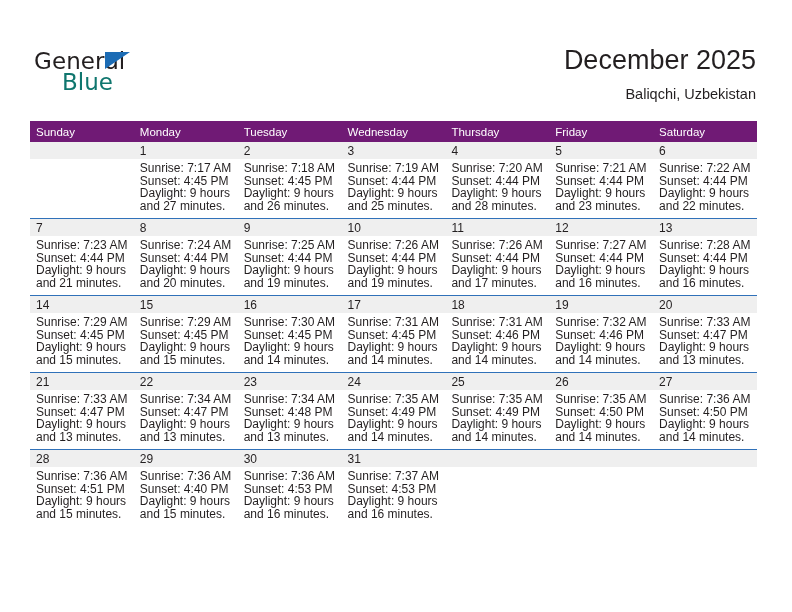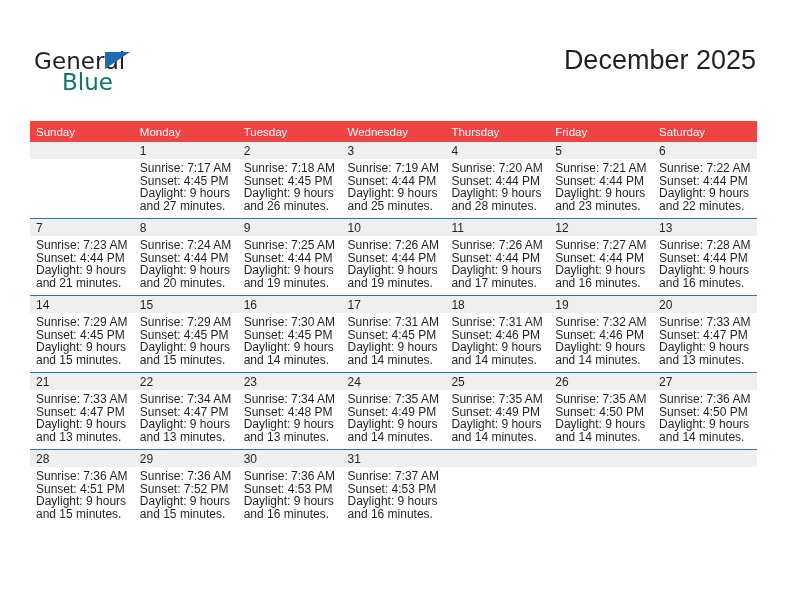--- a/index.html
+++ b/index.html
@@ -93,21 +93,21 @@
   .calendar {
     position: absolute;
     left: 30px;
     top: 105px;
     width: 727px;
     border-collapse: collapse;
     table-layout: fixed;
   }
 
   .calendar th {
-    background: #ef4444;
+    background: #701a75;
     color: #ffffff;
     font-size: 11.5px;
     font-weight: normal;
     text-align: left;
     padding: 4px 0 4px 6px;
     height: 13px;
     border: none;
   }
 
   .calendar td {
@@ -161,20 +161,21 @@
   <div class="header">
 
     <div class="brand">
       <span class="brand-general">General</span>
       <span class="brand-tri"></span>
       <span class="brand-blue">Blue</span>
     </div>
 
     <div class="title-block">
       <div class="cal-title">December 2025</div>
+      <div class="cal-subtitle">Baliqchi, Uzbekistan</div>
     </div>
 
   </div>
 
   <table class="calendar">
     <thead>
       <tr id="weekday-row">
           <th>Sunday</th>
           <th>Monday</th>
           <th>Tuesday</th>
@@ -511,21 +512,21 @@
                 <div>Daylight: 9 hours</div>
                 <div>and 15 minutes.</div>
               </div>
             </div>
           </td>
           <td>
             <div class="cell-inner">
               <div class="daynum-band">29</div>
               <div class="cell-body">
                 <div>Sunrise: 7:36 AM</div>
-                <div>Sunset: 7:52 PM</div>
+                <div>Sunset: 4:40 PM</div>
                 <div>Daylight: 9 hours</div>
                 <div>and 15 minutes.</div>
               </div>
             </div>
           </td>
           <td>
             <div class="cell-inner">
               <div class="daynum-band">30</div>
               <div class="cell-body">
                 <div>Sunrise: 7:36 AM</div>

